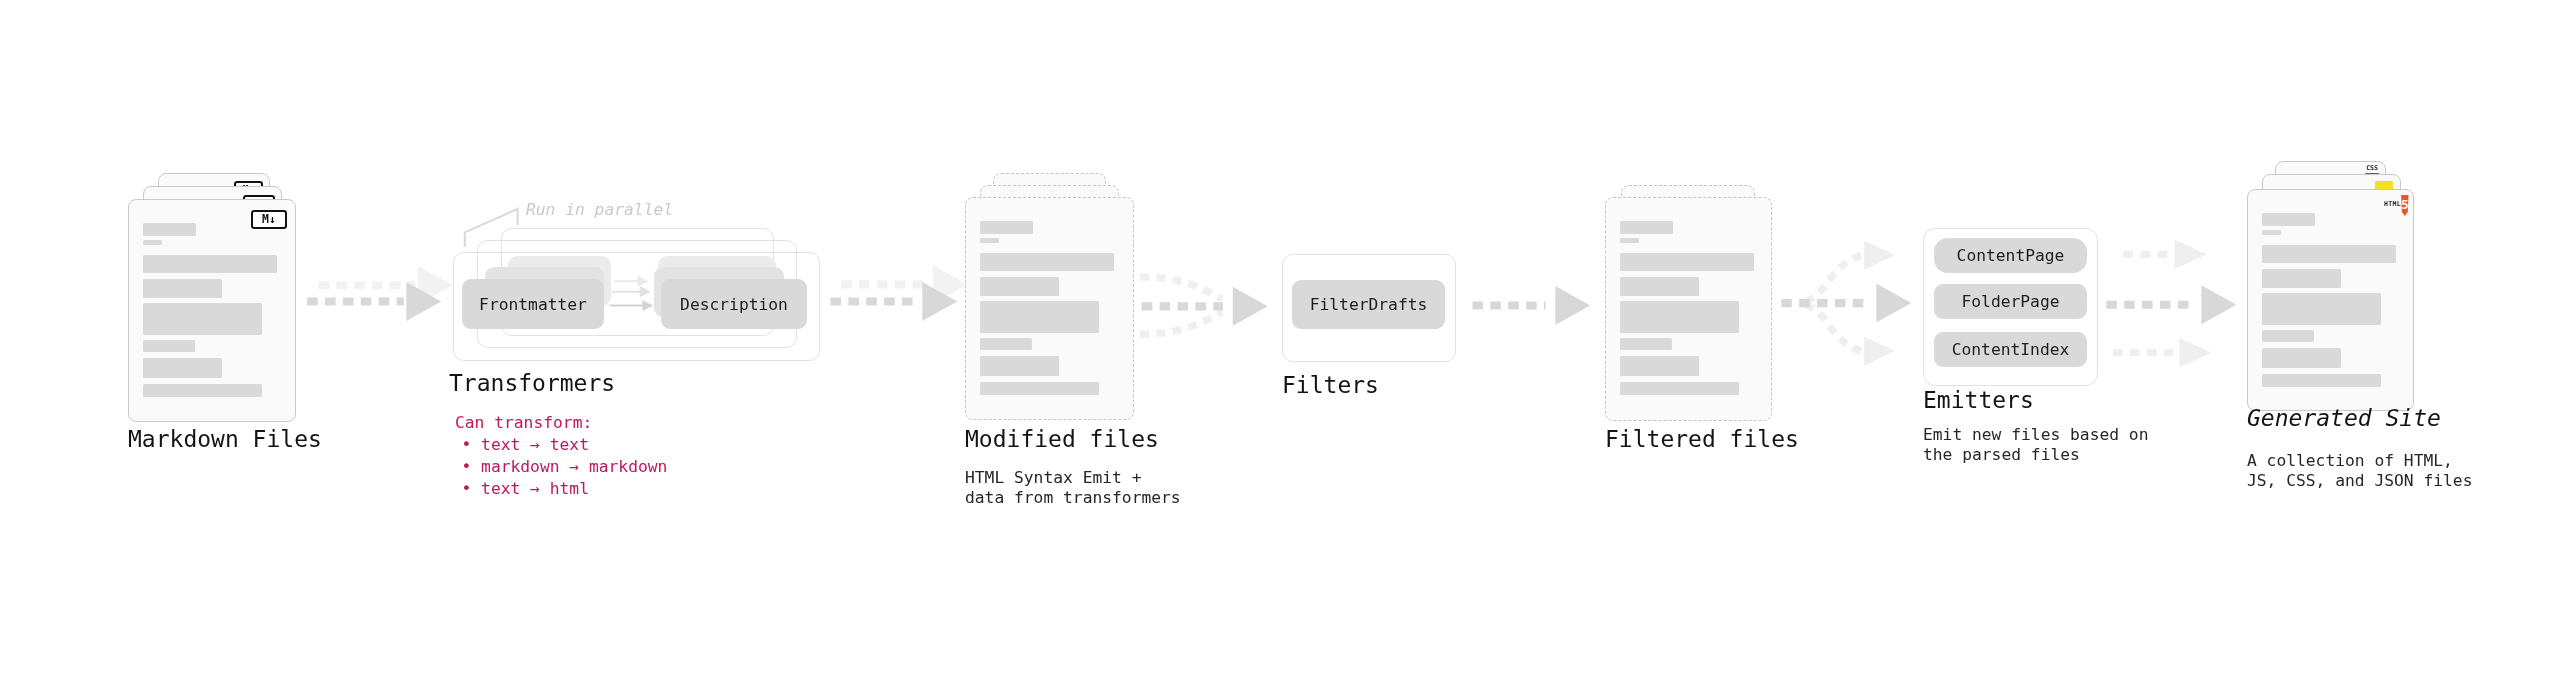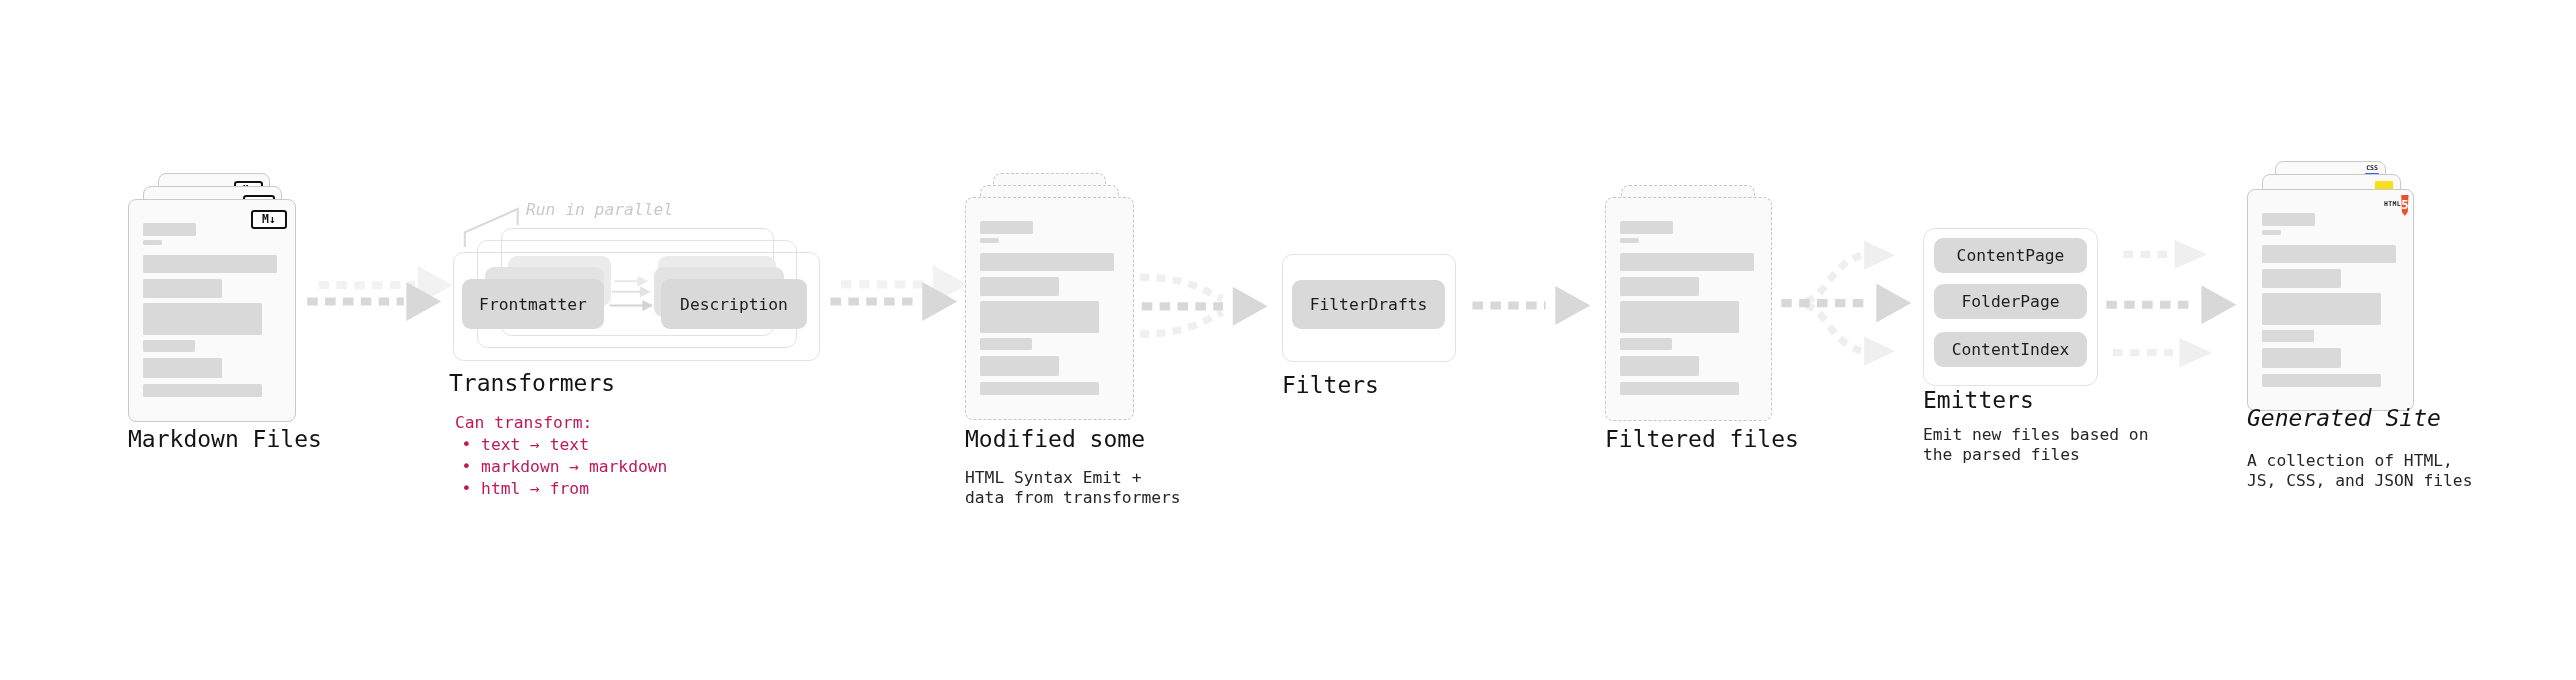--- a/index.html
+++ b/index.html
@@ -84,40 +84,40 @@
     <div class="pill" style="left:661px;top:279px;width:146px;height:50px;">
       <span>Description</span>
     </div>
     <div class="ann" style="left:526px;top:200px;font-style:italic;">Run in parallel</div>
   </div>
   <div class="h" style="left:449px;top:371px;">Transformers</div>
   <div class="list" style="left:455px;top:412px;">
     <div>Can transform:</div>
     <div class="li">• text → text</div>
     <div class="li">• markdown → markdown</div>
-    <div class="li">• html → from</div>
+    <div class="li">• text → html</div>
   </div>
 
   <div>
     <div class="card dashed" style="left:993px;top:173px;width:111px;height:89px;"></div>
     <div class="card dashed" style="left:980px;top:185px;width:137px;height:89px;"></div>
     <div class="card dashed" style="left:965px;top:197px;width:167px;height:221px;">
       <div class="skel">
           <div style="width: 53px; height: 13px; margin-top: 0px; background: rgb(217, 217, 217); border-radius: 1.6px;"></div>
           <div style="width: 18.7px; height: 4.9px; margin-top: 4.1px; background: rgb(217, 217, 217); border-radius: 1.6px;"></div>
           <div style="width: 134px; height: 18.7px; margin-top: 9.8px; background: rgb(217, 217, 217); border-radius: 1.6px;"></div>
           <div style="width: 79px; height: 18.7px; margin-top: 5.7px; background: rgb(217, 217, 217); border-radius: 1.6px;"></div>
           <div style="width: 119px; height: 32px; margin-top: 4.9px; background: rgb(217, 217, 217); border-radius: 1.6px;"></div>
           <div style="width: 52px; height: 11.4px; margin-top: 5.7px; background: rgb(217, 217, 217); border-radius: 1.6px;"></div>
           <div style="width: 79px; height: 19.5px; margin-top: 6.5px; background: rgb(217, 217, 217); border-radius: 1.6px;"></div>
           <div style="width: 119px; height: 13px; margin-top: 5.7px; background: rgb(217, 217, 217); border-radius: 1.6px;"></div>
         </div>
     </div>
   </div>
-  <div class="h" style="left:965px;top:427px;">Modified some</div>
+  <div class="h" style="left:965px;top:427px;">Modified files</div>
   <div class="sub" style="left:965px;top:468px;">HTML Syntax Emit +
 data from transformers</div>
 
   <div>
     <div class="cont" style="left:1282px;top:254px;width:172px;height:106px;"></div>
     <div class="pill" style="left:1292px;top:280px;width:153px;height:49px;">
       <span>FilterDrafts</span>
     </div>
   </div>
   <div class="h" style="left:1282px;top:373px;">Filters</div>
@@ -134,21 +134,21 @@
           <div style="width: 52px; height: 11.4px; margin-top: 5.7px; background: rgb(217, 217, 217); border-radius: 1.6px;"></div>
           <div style="width: 79px; height: 19.5px; margin-top: 6.5px; background: rgb(217, 217, 217); border-radius: 1.6px;"></div>
           <div style="width: 119px; height: 13px; margin-top: 5.7px; background: rgb(217, 217, 217); border-radius: 1.6px;"></div>
         </div>
     </div>
   </div>
   <div class="h" style="left:1605px;top:427px;">Filtered files</div>
 
   <div>
     <div class="cont" style="left:1923px;top:228px;width:173px;height:156px;border-radius:12.2px;"></div>
-    <div class="pill" style="left:1934px;top:238px;width:153px;height:35px;">
+    <div class="pill" style="left:1934px;top:238px;width:153px;height:35px;border-radius:14px;">
       <span>ContentPage</span>
     </div>
     <div class="pill" style="left:1934px;top:284px;width:153px;height:35px;">
       <span>FolderPage</span>
     </div>
     <div class="pill" style="left:1934px;top:332px;width:153px;height:35px;">
       <span>ContentIndex</span>
     </div>
   </div>
   <div class="h" style="left:1923px;top:388px;">Emitters</div>

